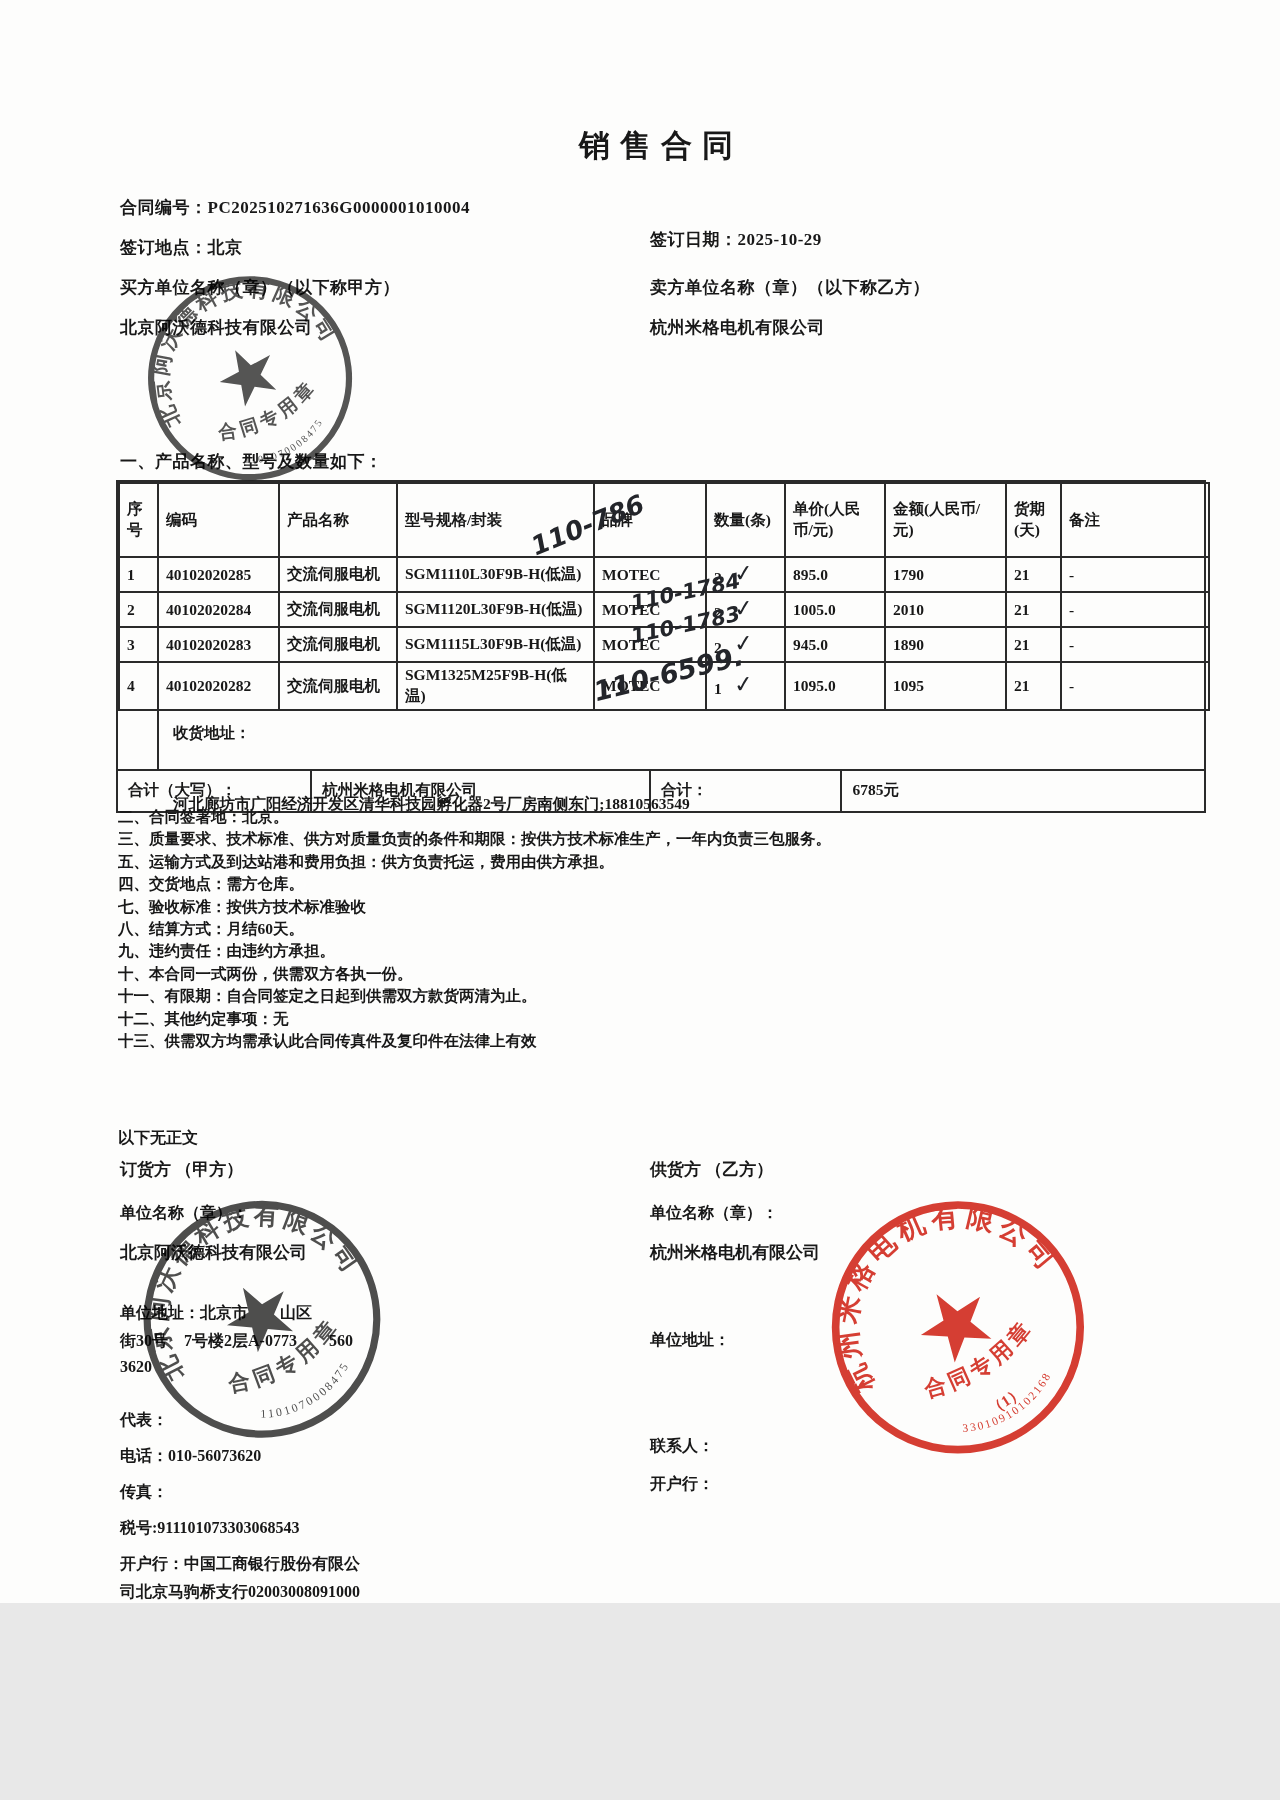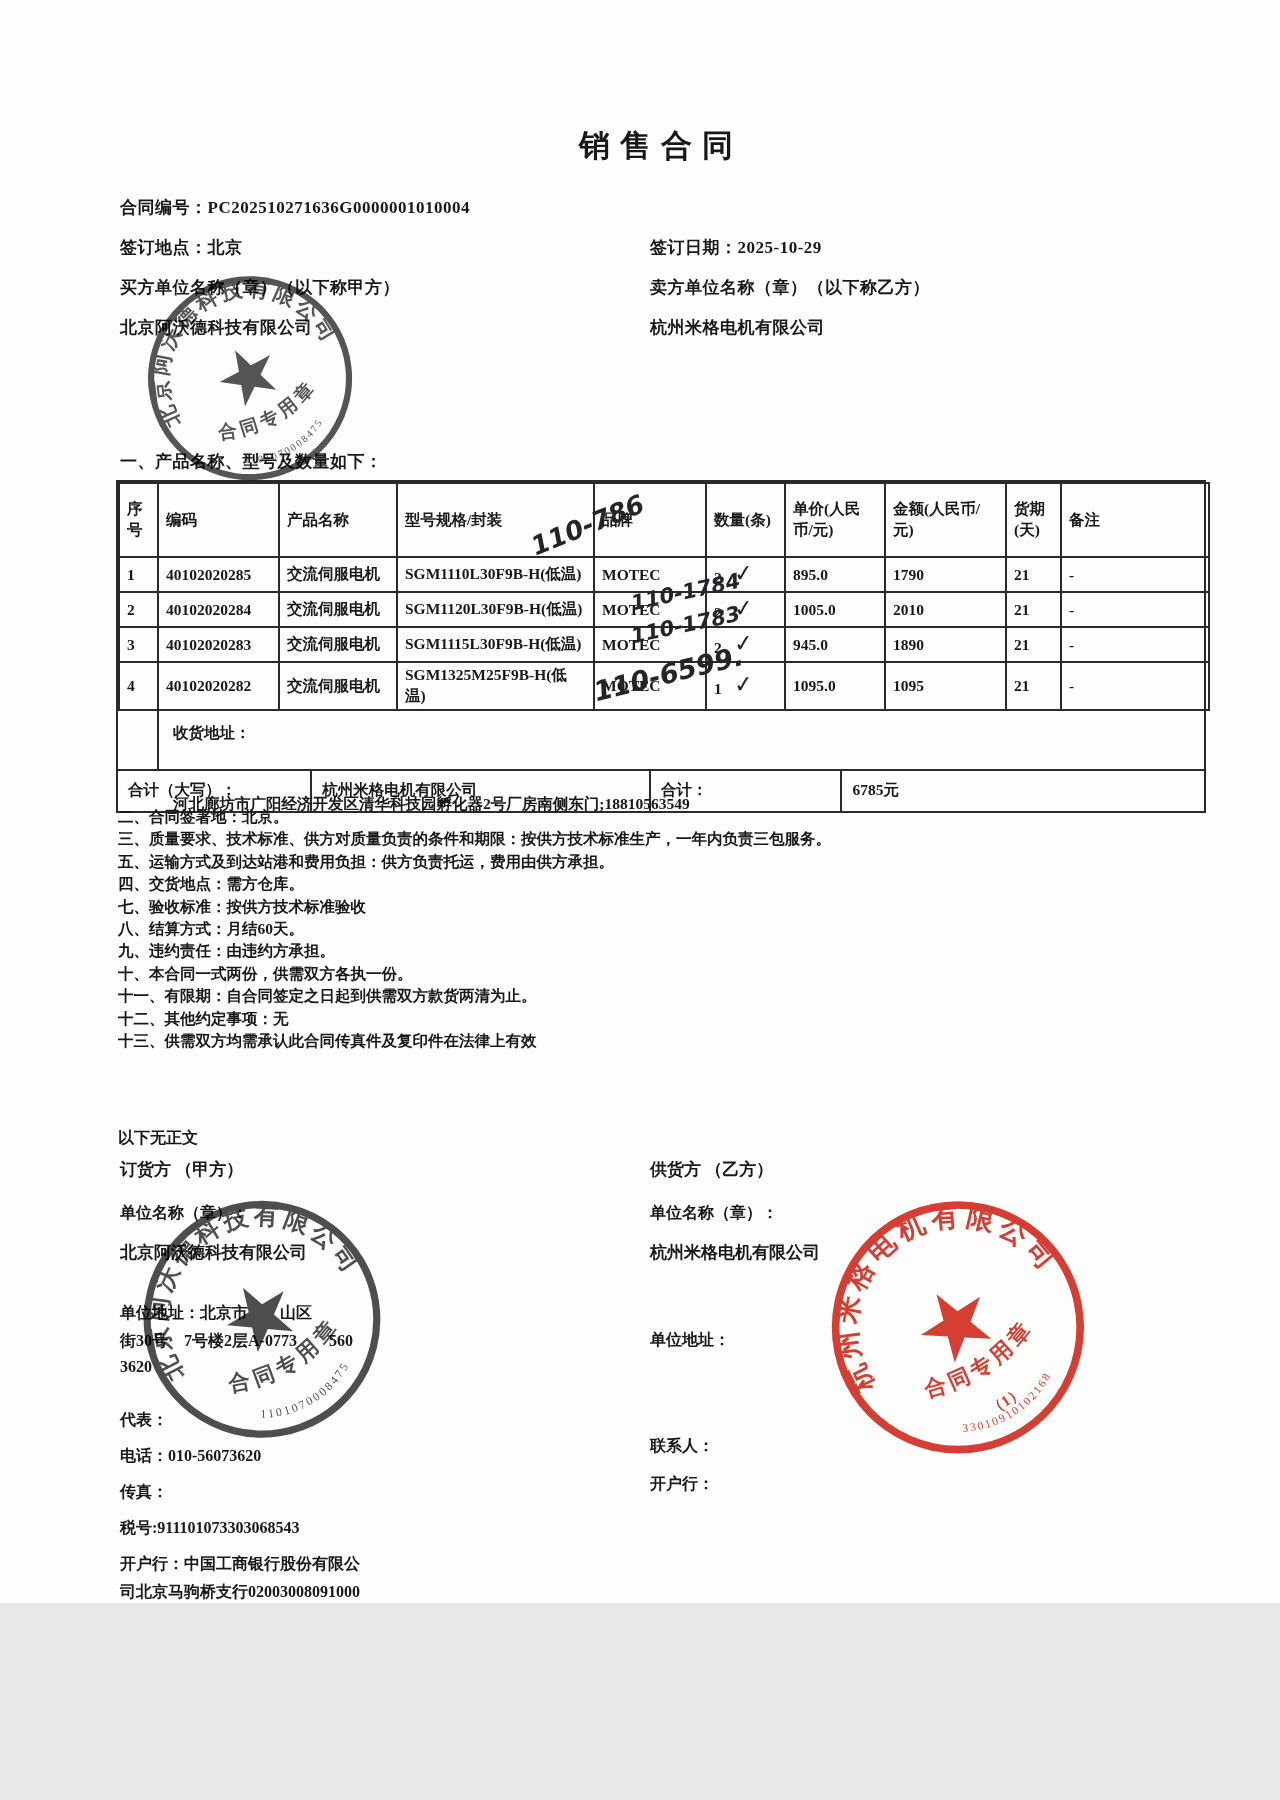--- a/index.html
+++ b/index.html
@@ -75,21 +75,21 @@
 <div class="page">
 
   <h1 class="title">销售合同</h1>
 
   <div class="meta-line" style="left:120px; top:196px;">
     <span>合同编号：</span><span>PC202510271636G0000001010004</span>
   </div>
   <div class="meta-line" style="left:120px; top:236px;">
     <span>签订地点：</span><span>北京</span>
   </div>
-  <div class="meta-line" style="left:650px; top:236px;">
+  <div class="meta-line" style="left:650px; top:228px;">
     <span>签订日期：</span><span>2025-10-29</span>
   </div>
   <div class="meta-line" style="left:120px; top:276px;">买方单位名称（章）（以下称甲方）</div>
   <div class="meta-line" style="left:650px; top:276px;">卖方单位名称（章）（以下称乙方）</div>
   <div class="meta-line company-name" style="left:120px; top:316px;">北京阿沃德科技有限公司</div>
   <div class="meta-line company-name" style="left:650px; top:316px;">杭州米格电机有限公司</div>
 
   <div class="meta-line" style="left:120px; top:450px;">一、产品名称、型号及数量如下：</div>
 
   <div class="tbl-wrap">

